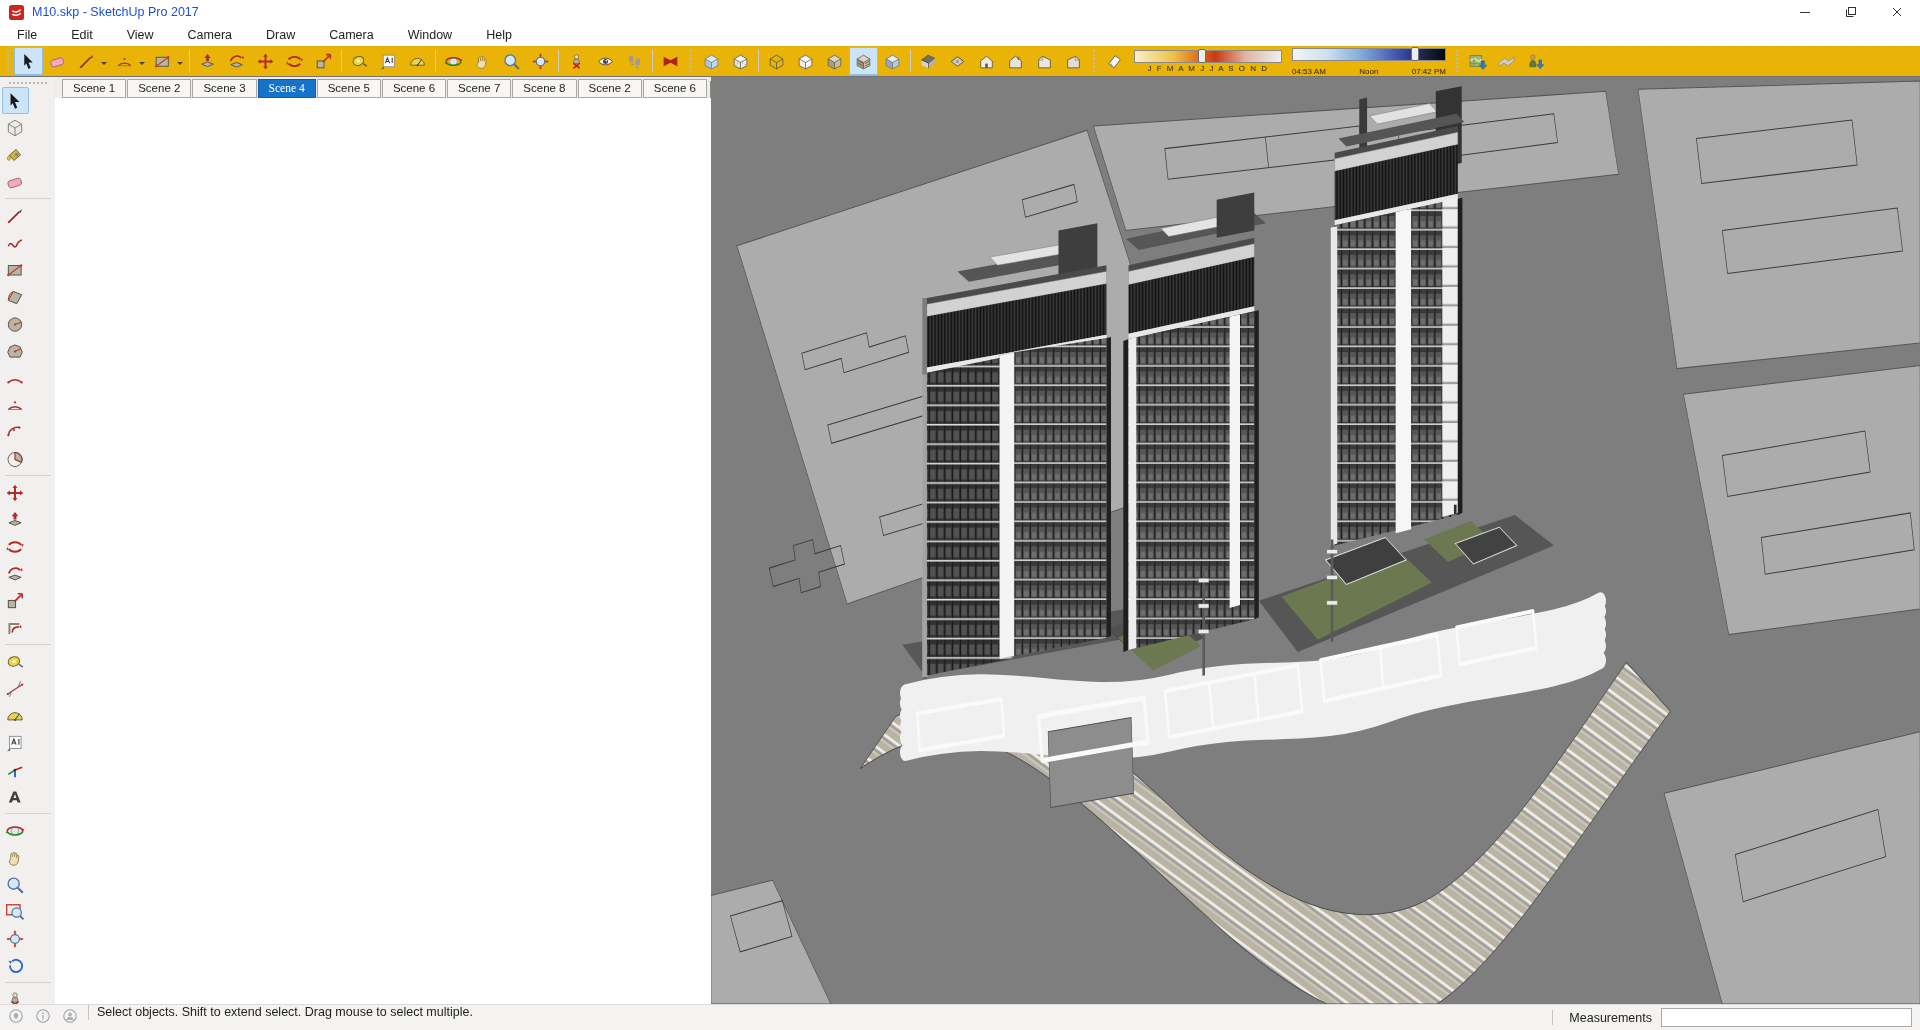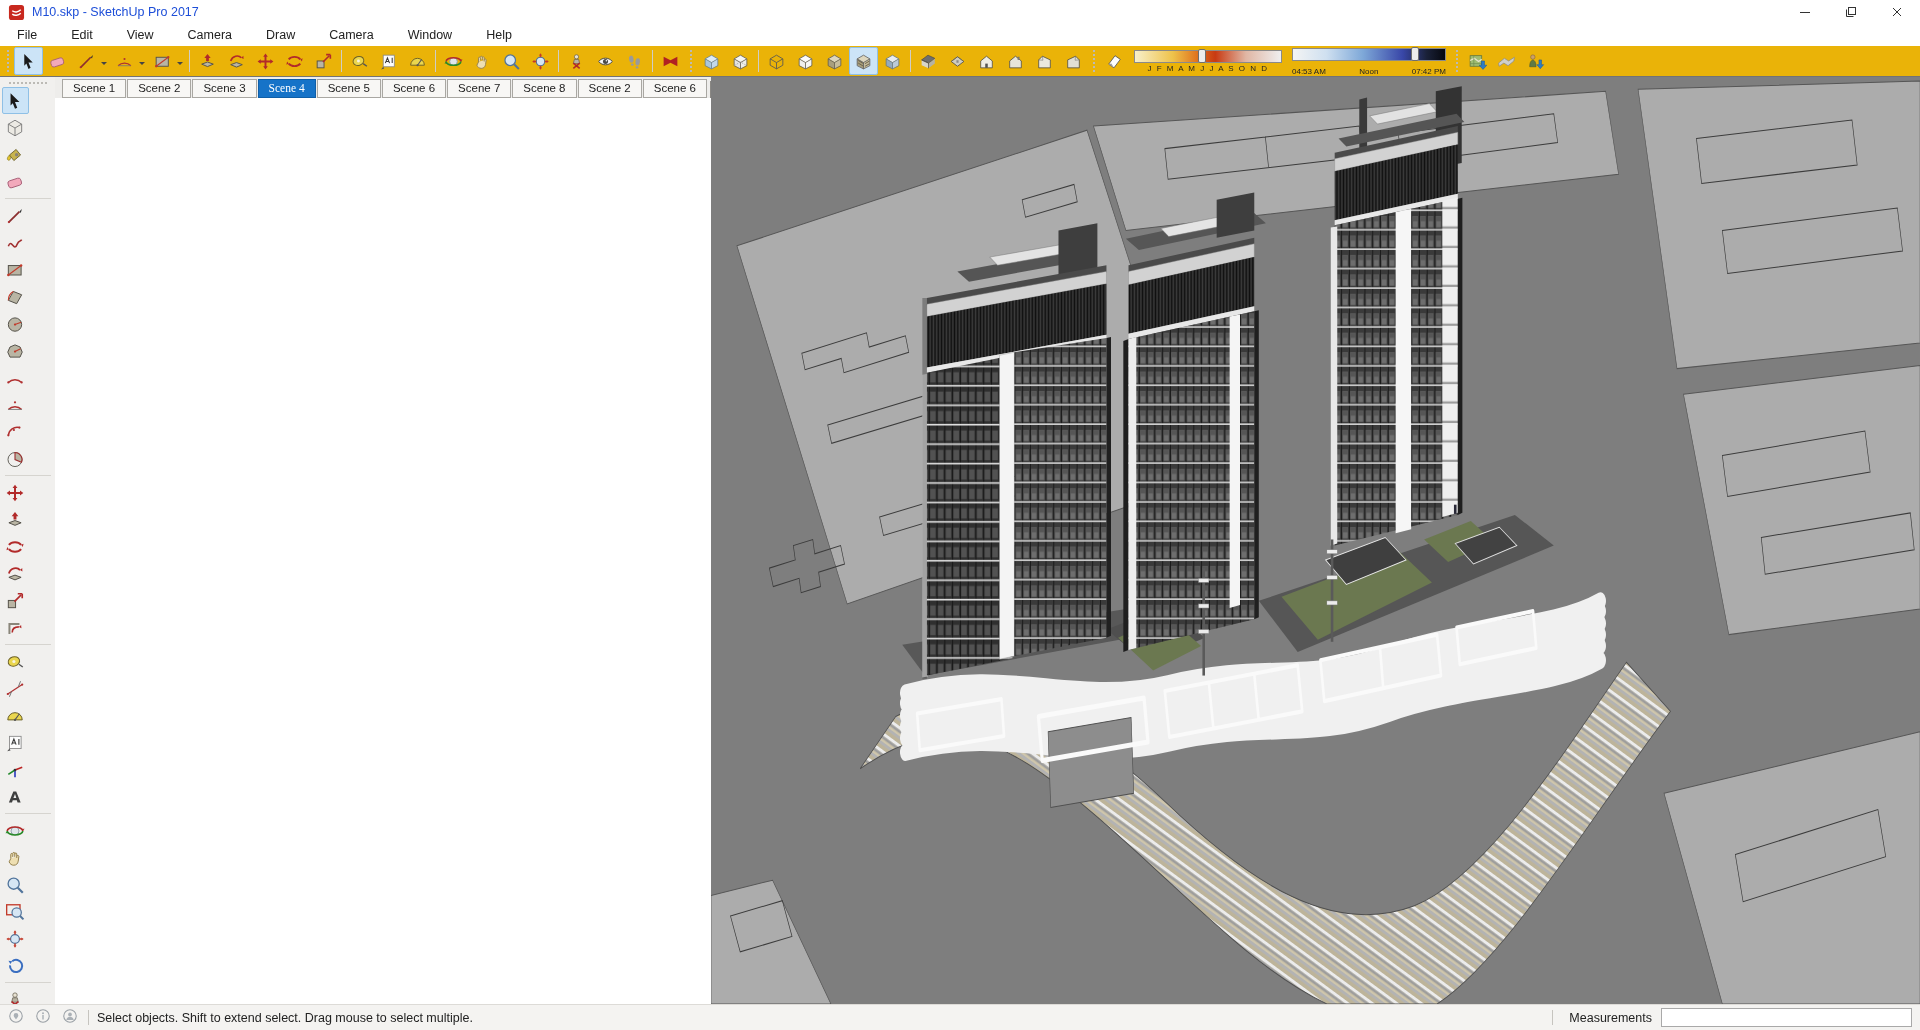--- a/index.html
+++ b/index.html
@@ -38,21 +38,21 @@
   .psep{width:46px;height:1px;background:#d6d4cf;margin:3px auto;}
   .right-col{flex:1;display:flex;flex-direction:row;min-width:0;}
   .tabsbar{height:21px;background:#eeedeb;display:flex;align-items:flex-end;padding-left:7px;}
   .scene-tab{height:17px;line-height:17px;padding:0 10px;font-size:11.5px;background:#f8f7f5;border:1px solid #a9a7a2;margin-right:1px;color:#222;flex:none;}
   .scene-tab.active{background:#1673c8;color:#fff;border-color:#0f5fa8;font-family:Liberation Serif, serif;}
   .tab-endcap{width:1px;height:17px;background:#8a8884;margin-left:2px;}
   .viewport{flex:1;position:relative;background:#7e7e7e;min-height:0;}
   .viewport svg{position:absolute;left:0;top:0;width:100%;height:100%;}
   
   .statusbar{position:absolute;left:0;right:0;bottom:0;height:26px;background:#f4f3f1;border-top:1px solid #dddbd7;
-    display:flex;align-items:center;font-size:12.5px;color:#333;box-sizing:border-box;}
+    display:flex;font-size:12.5px;color:#333;box-sizing:border-box;}
   .status-icons{display:flex;align-items:center;gap:11px;padding:0 10px 0 8px;}
   .ssep{width:1px;height:15px;background:#c6c4bf;margin:0 8px 0 0;flex:none;}
   .status-msg{color:#222;}
   .measure{margin-left:auto;display:flex;align-items:center;padding-right:8px;}
   .m-label{margin:0 9px 0 8px;color:#222;}
   .m-input{width:243px;height:17px;border:1px solid #a9a9a9;background:#fff;font-family:"Liberation Sans",sans-serif;font-size:12px;padding:0 3px;}
 </style>
 </head>
 <body>
 

